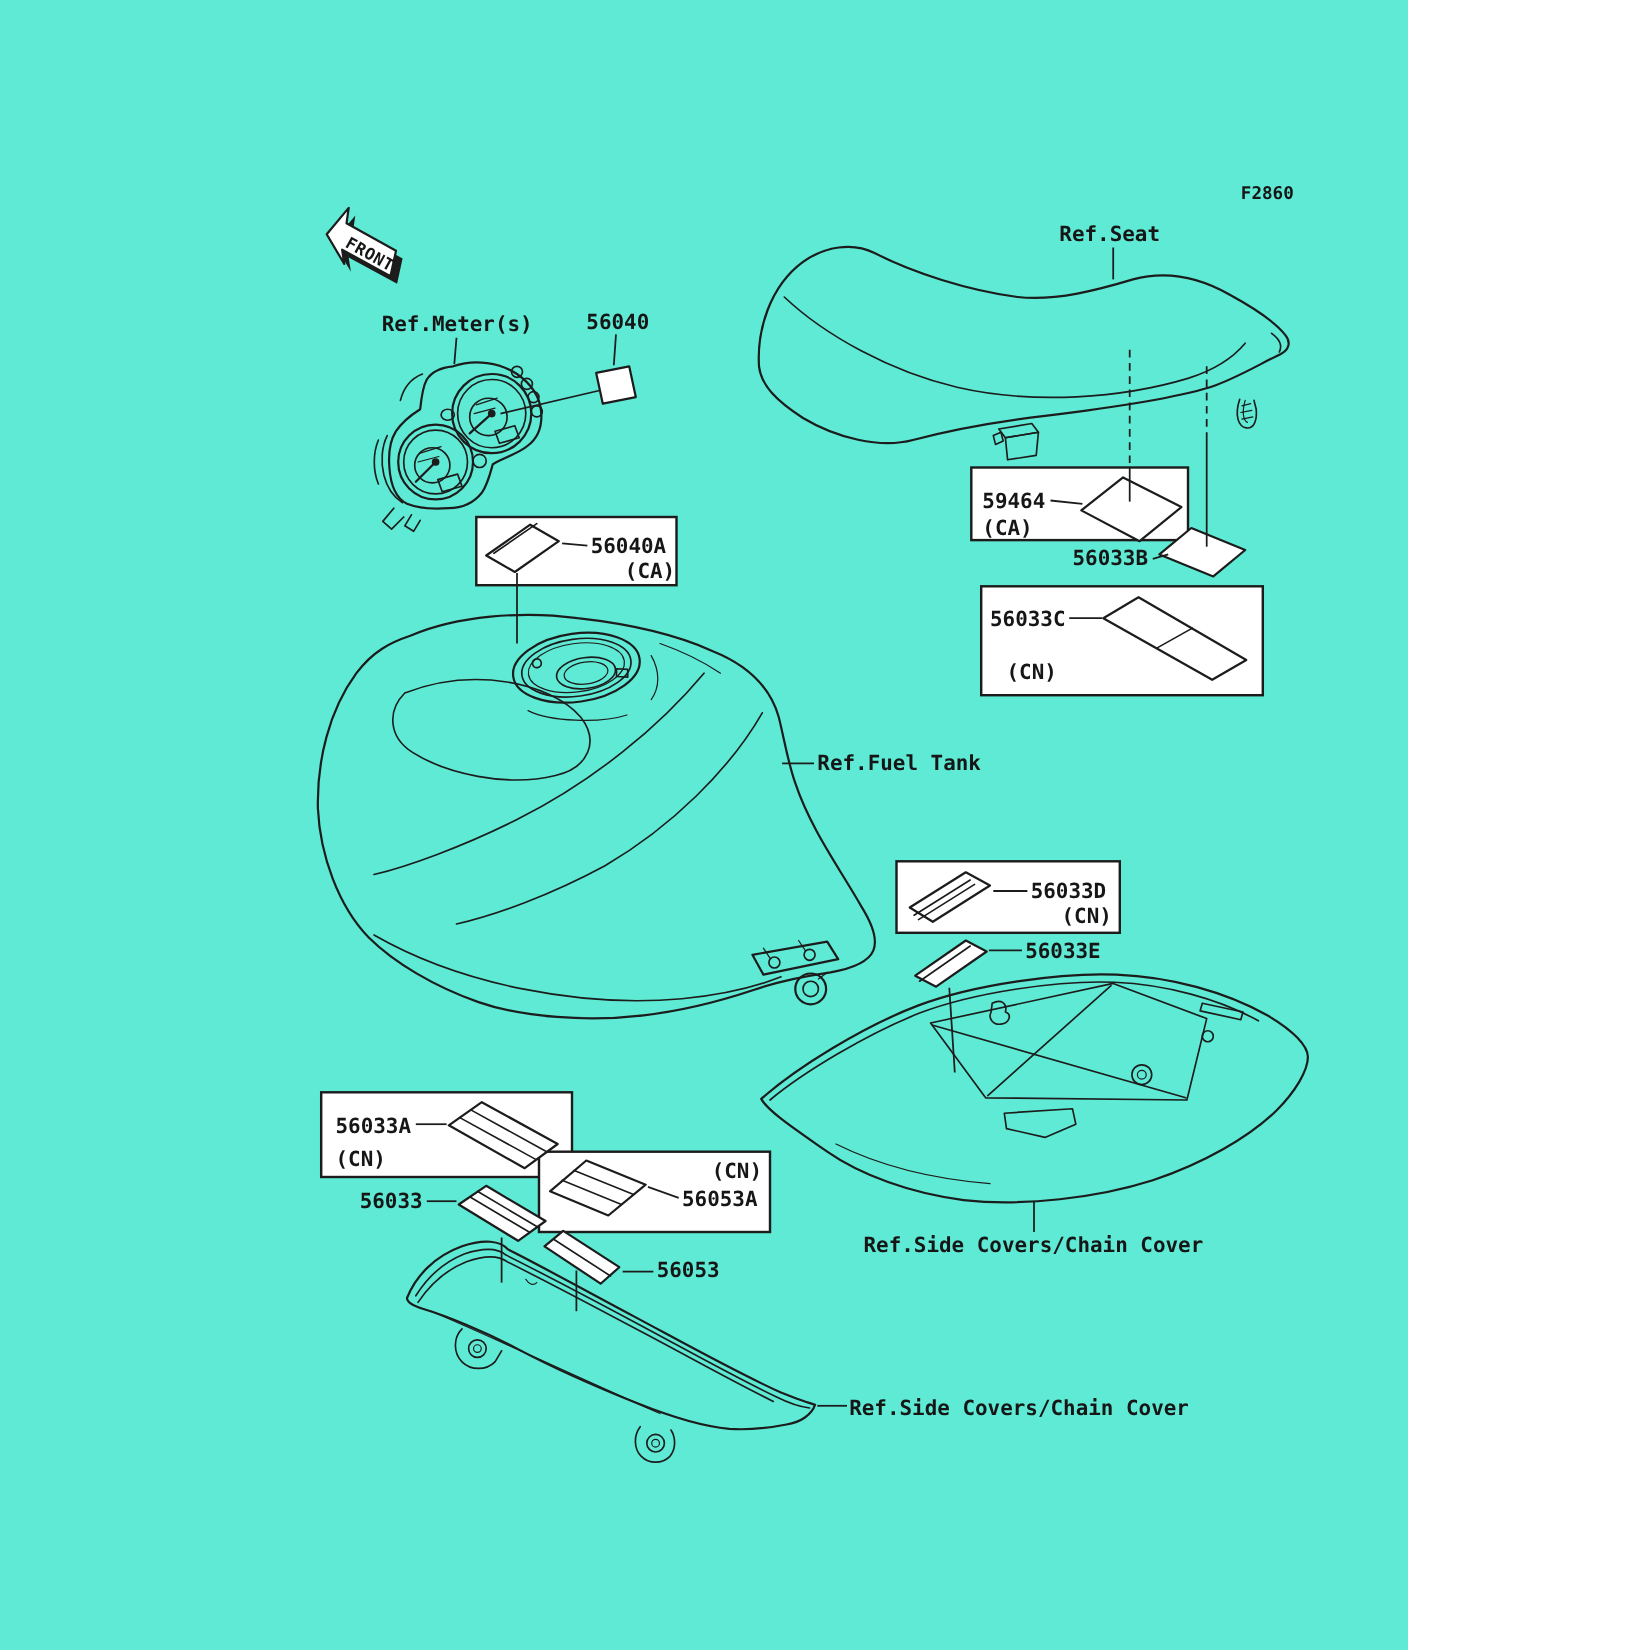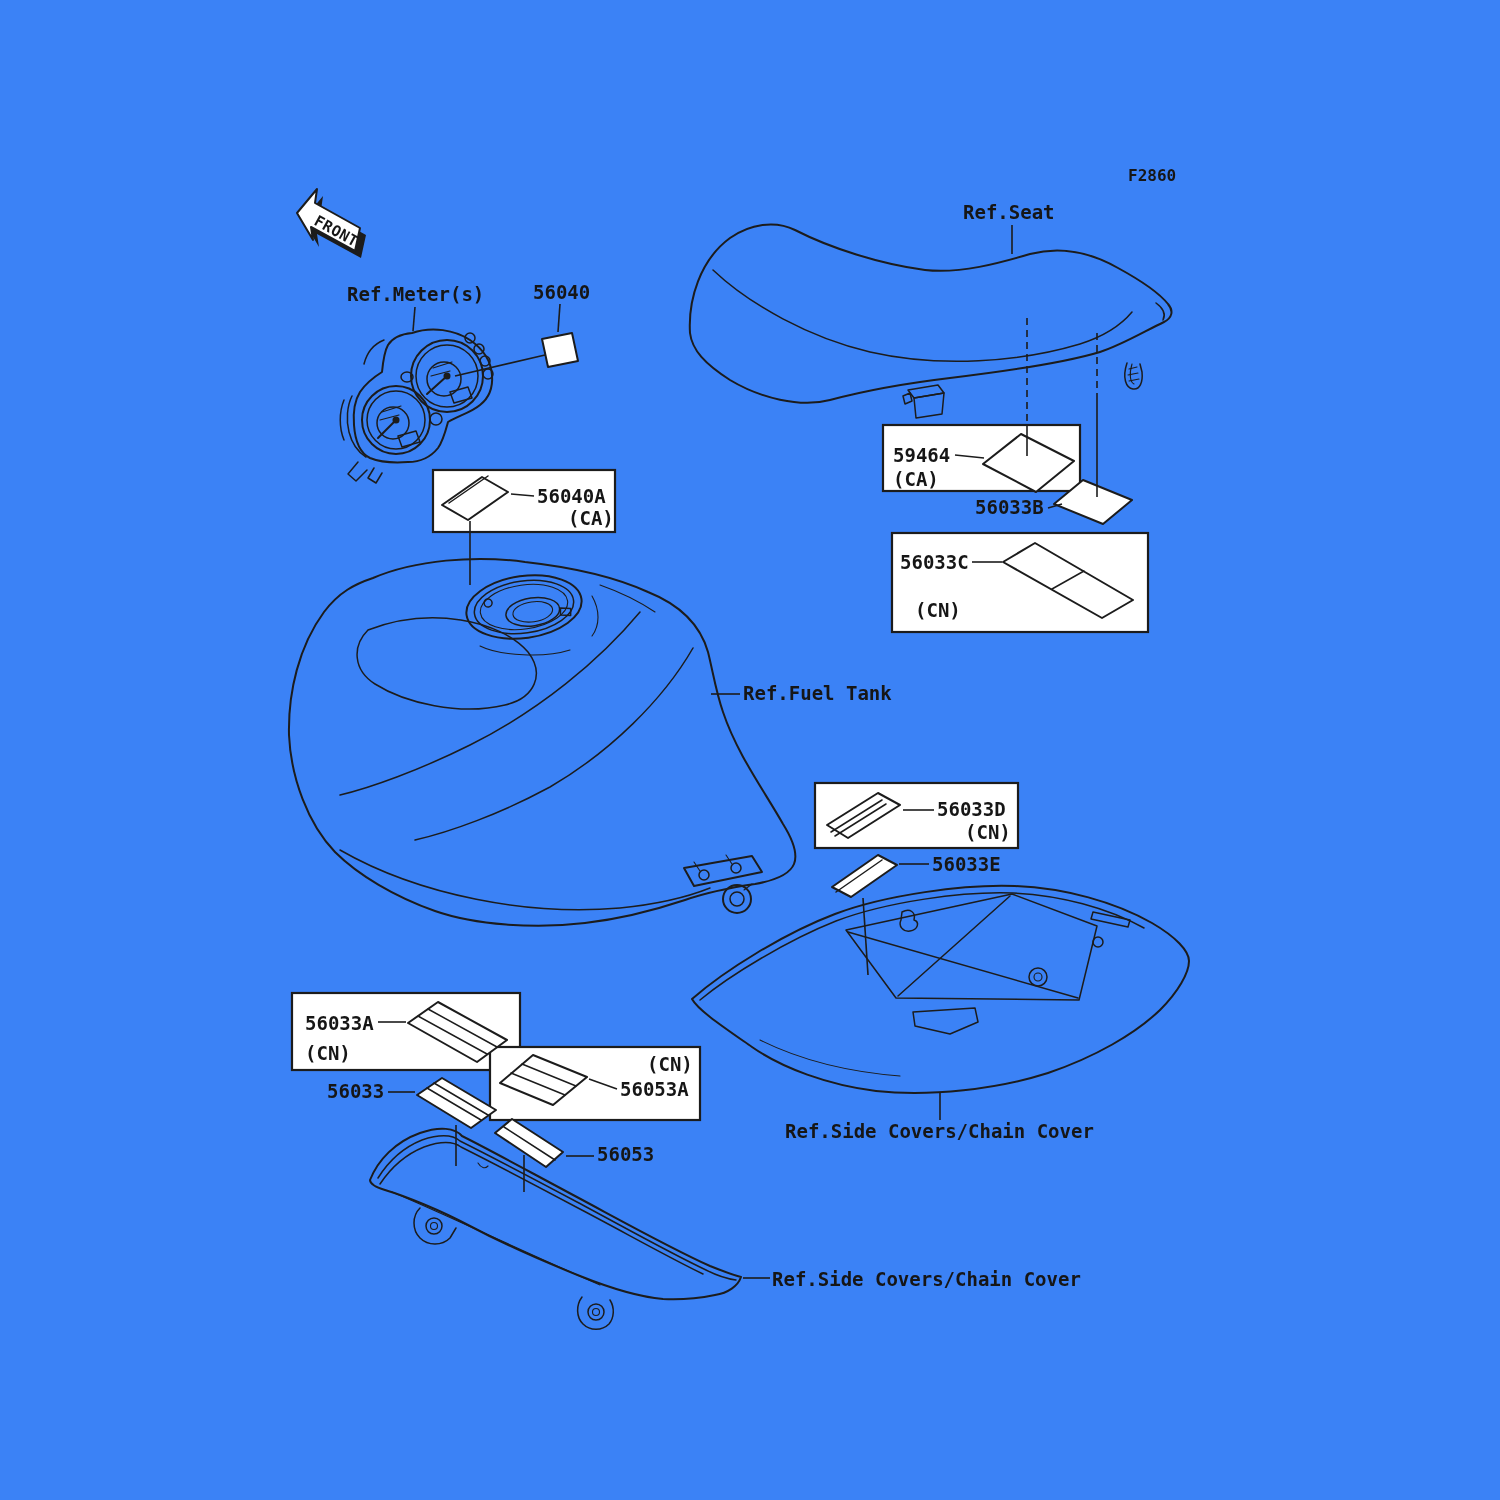--- a/index.html
+++ b/index.html
@@ -1,16 +1,16 @@
 <!DOCTYPE html>
 <html><head>
 <meta charset="utf-8">
 <style>
   html,body{margin:0;padding:0;background:#ffffff;}
-  .page{position:relative;width:1500px;height:1500px;background:#3b82f6;overflow:hidden;}
+  .page{position:relative;width:1280px;height:1500px;background:#5eead4;overflow:hidden;}
   svg{position:absolute;left:0;top:0;}
   .s2{stroke:#1c1c1c;stroke-width:2;fill:none;stroke-linecap:round;stroke-linejoin:round;}
   .s15{stroke:#1c1c1c;stroke-width:1.5;fill:none;stroke-linecap:round;stroke-linejoin:round;}
   .s1{stroke:#1c1c1c;stroke-width:1.1;fill:none;stroke-linecap:round;stroke-linejoin:round;}
   .box{fill:#ffffff;stroke:#1c1c1c;stroke-width:2.2;}
   .decal{fill:#ffffff;stroke:#1c1c1c;stroke-width:2;stroke-linejoin:round;}
   .leader{stroke:#1c1c1c;stroke-width:1.6;fill:none;}
   .dash{stroke-dasharray:7 5;}
   .lbl{font-family:"DejaVu Sans Mono",monospace;font-weight:bold;font-size:19px;fill:#161616;}
   .lbl-sm{font-family:"DejaVu Sans Mono",monospace;font-weight:bold;font-size:16px;fill:#161616;}

